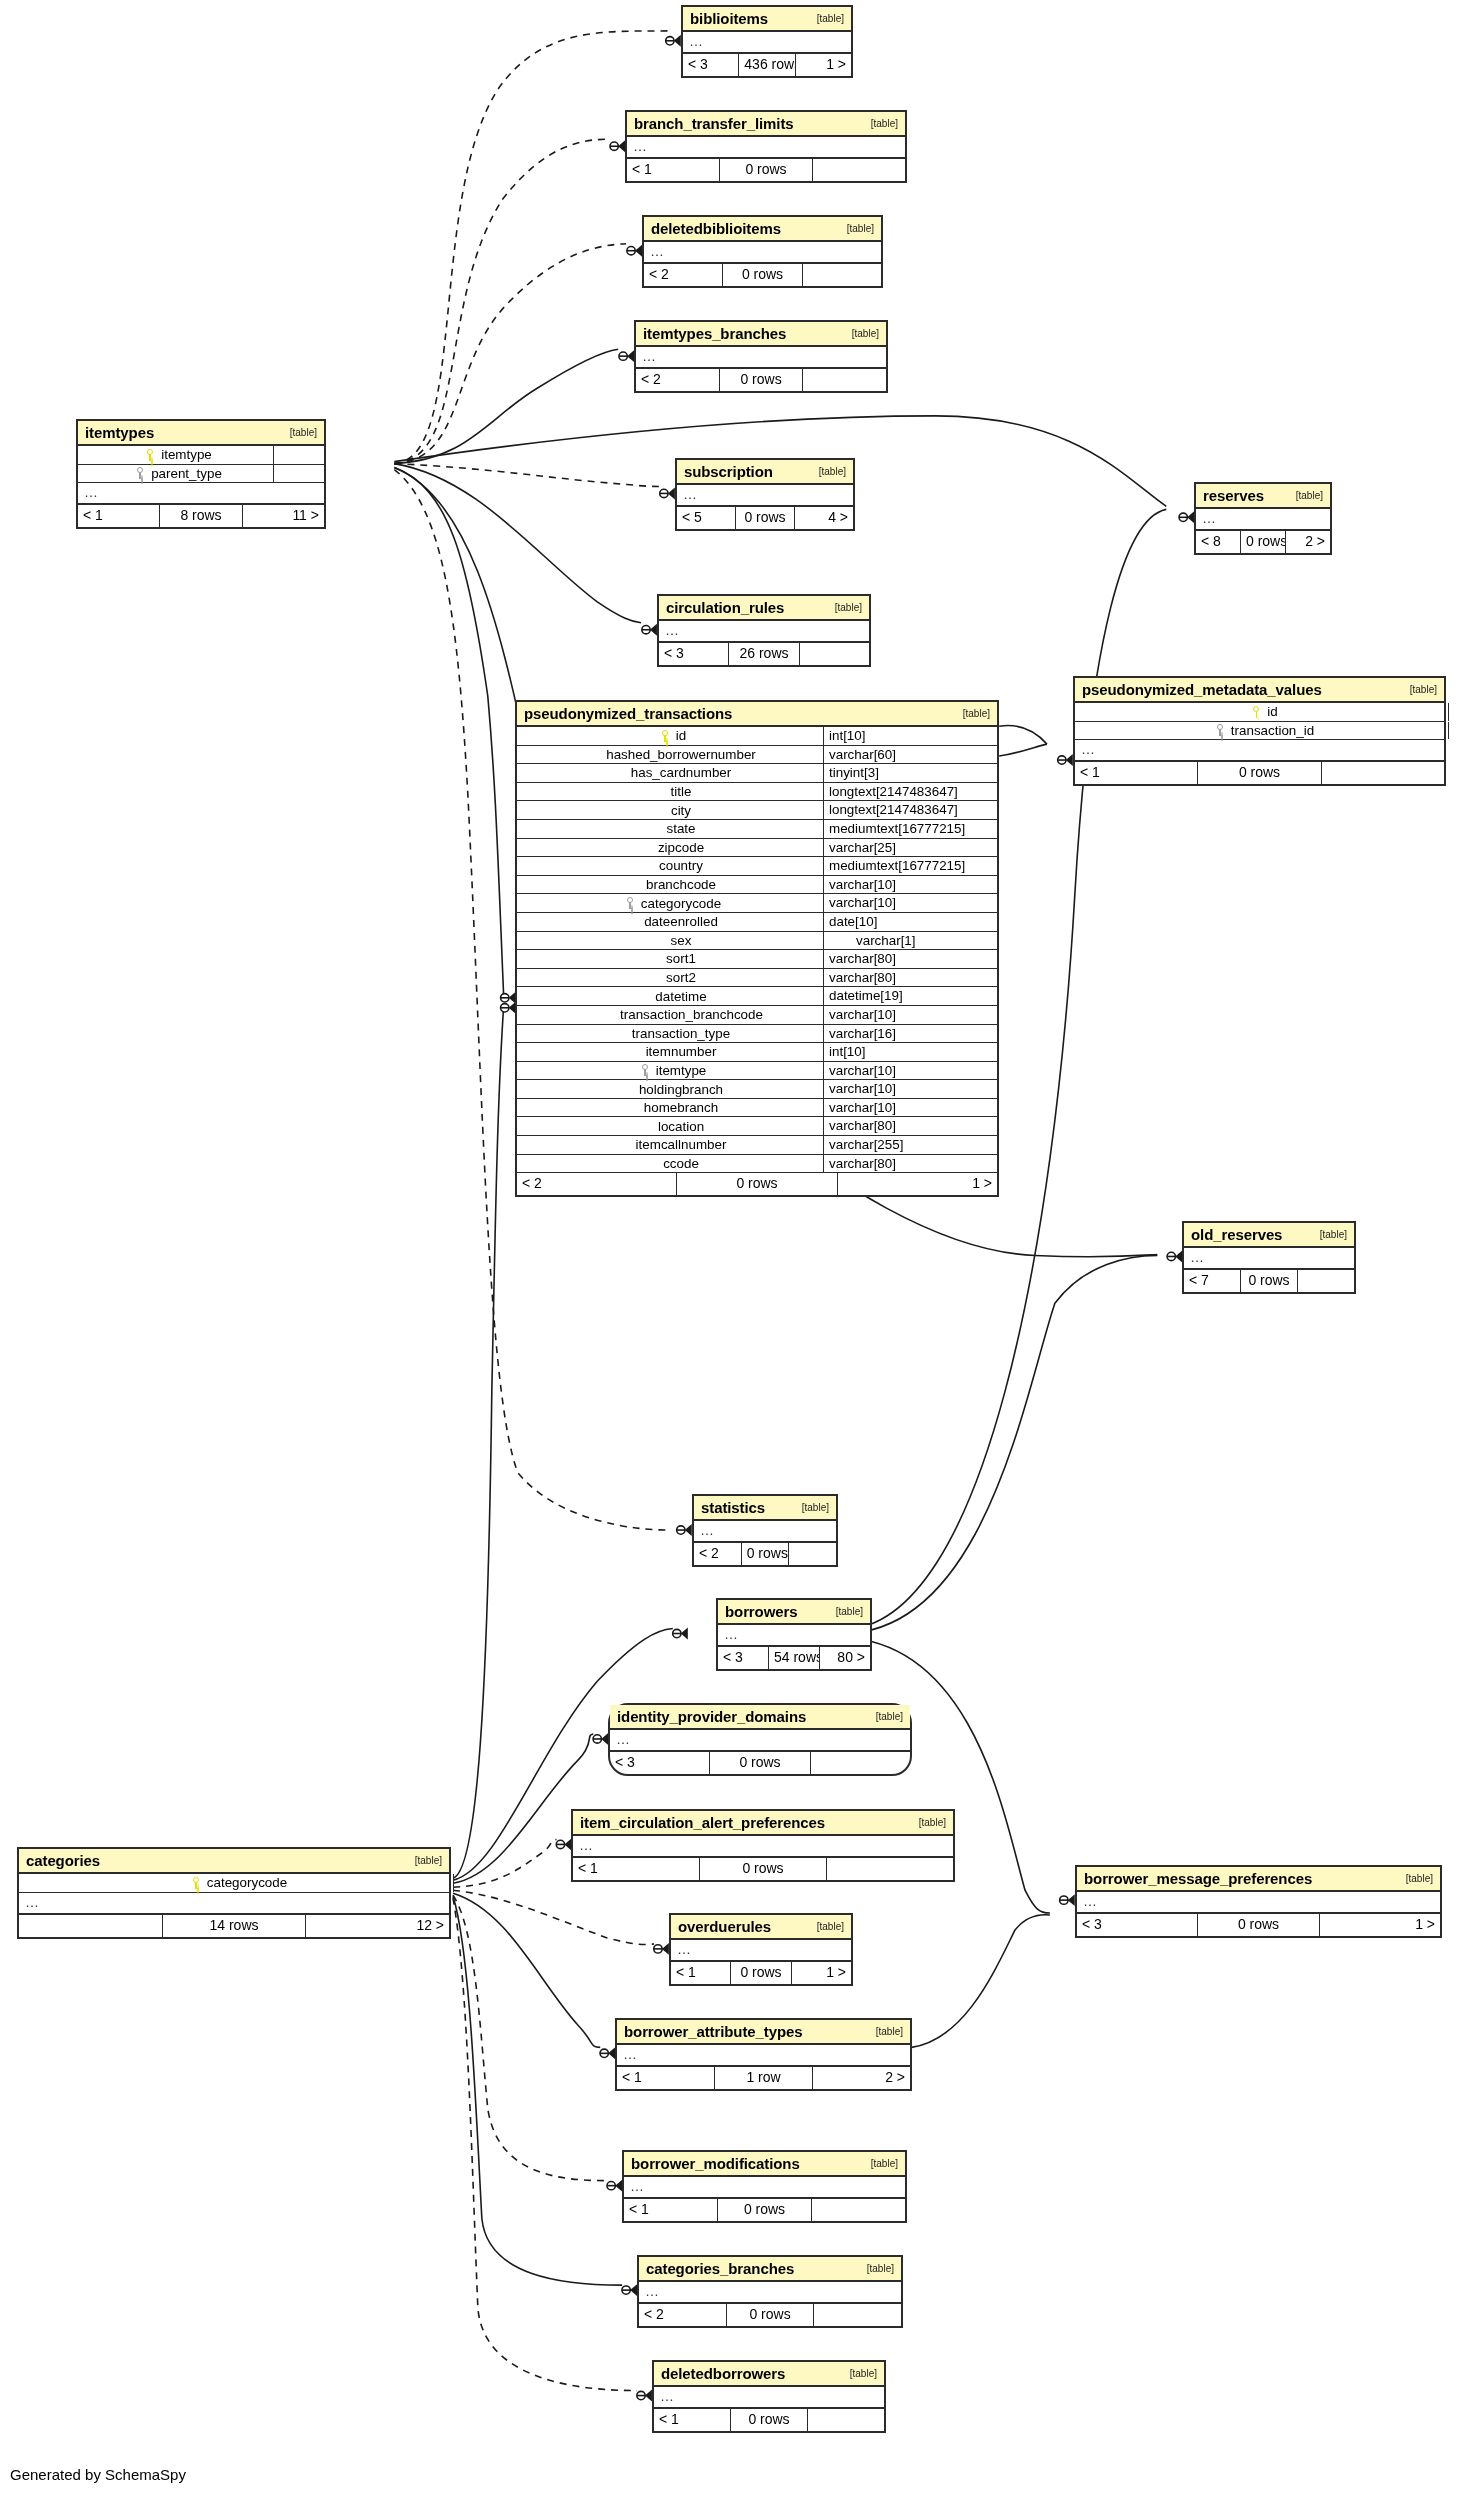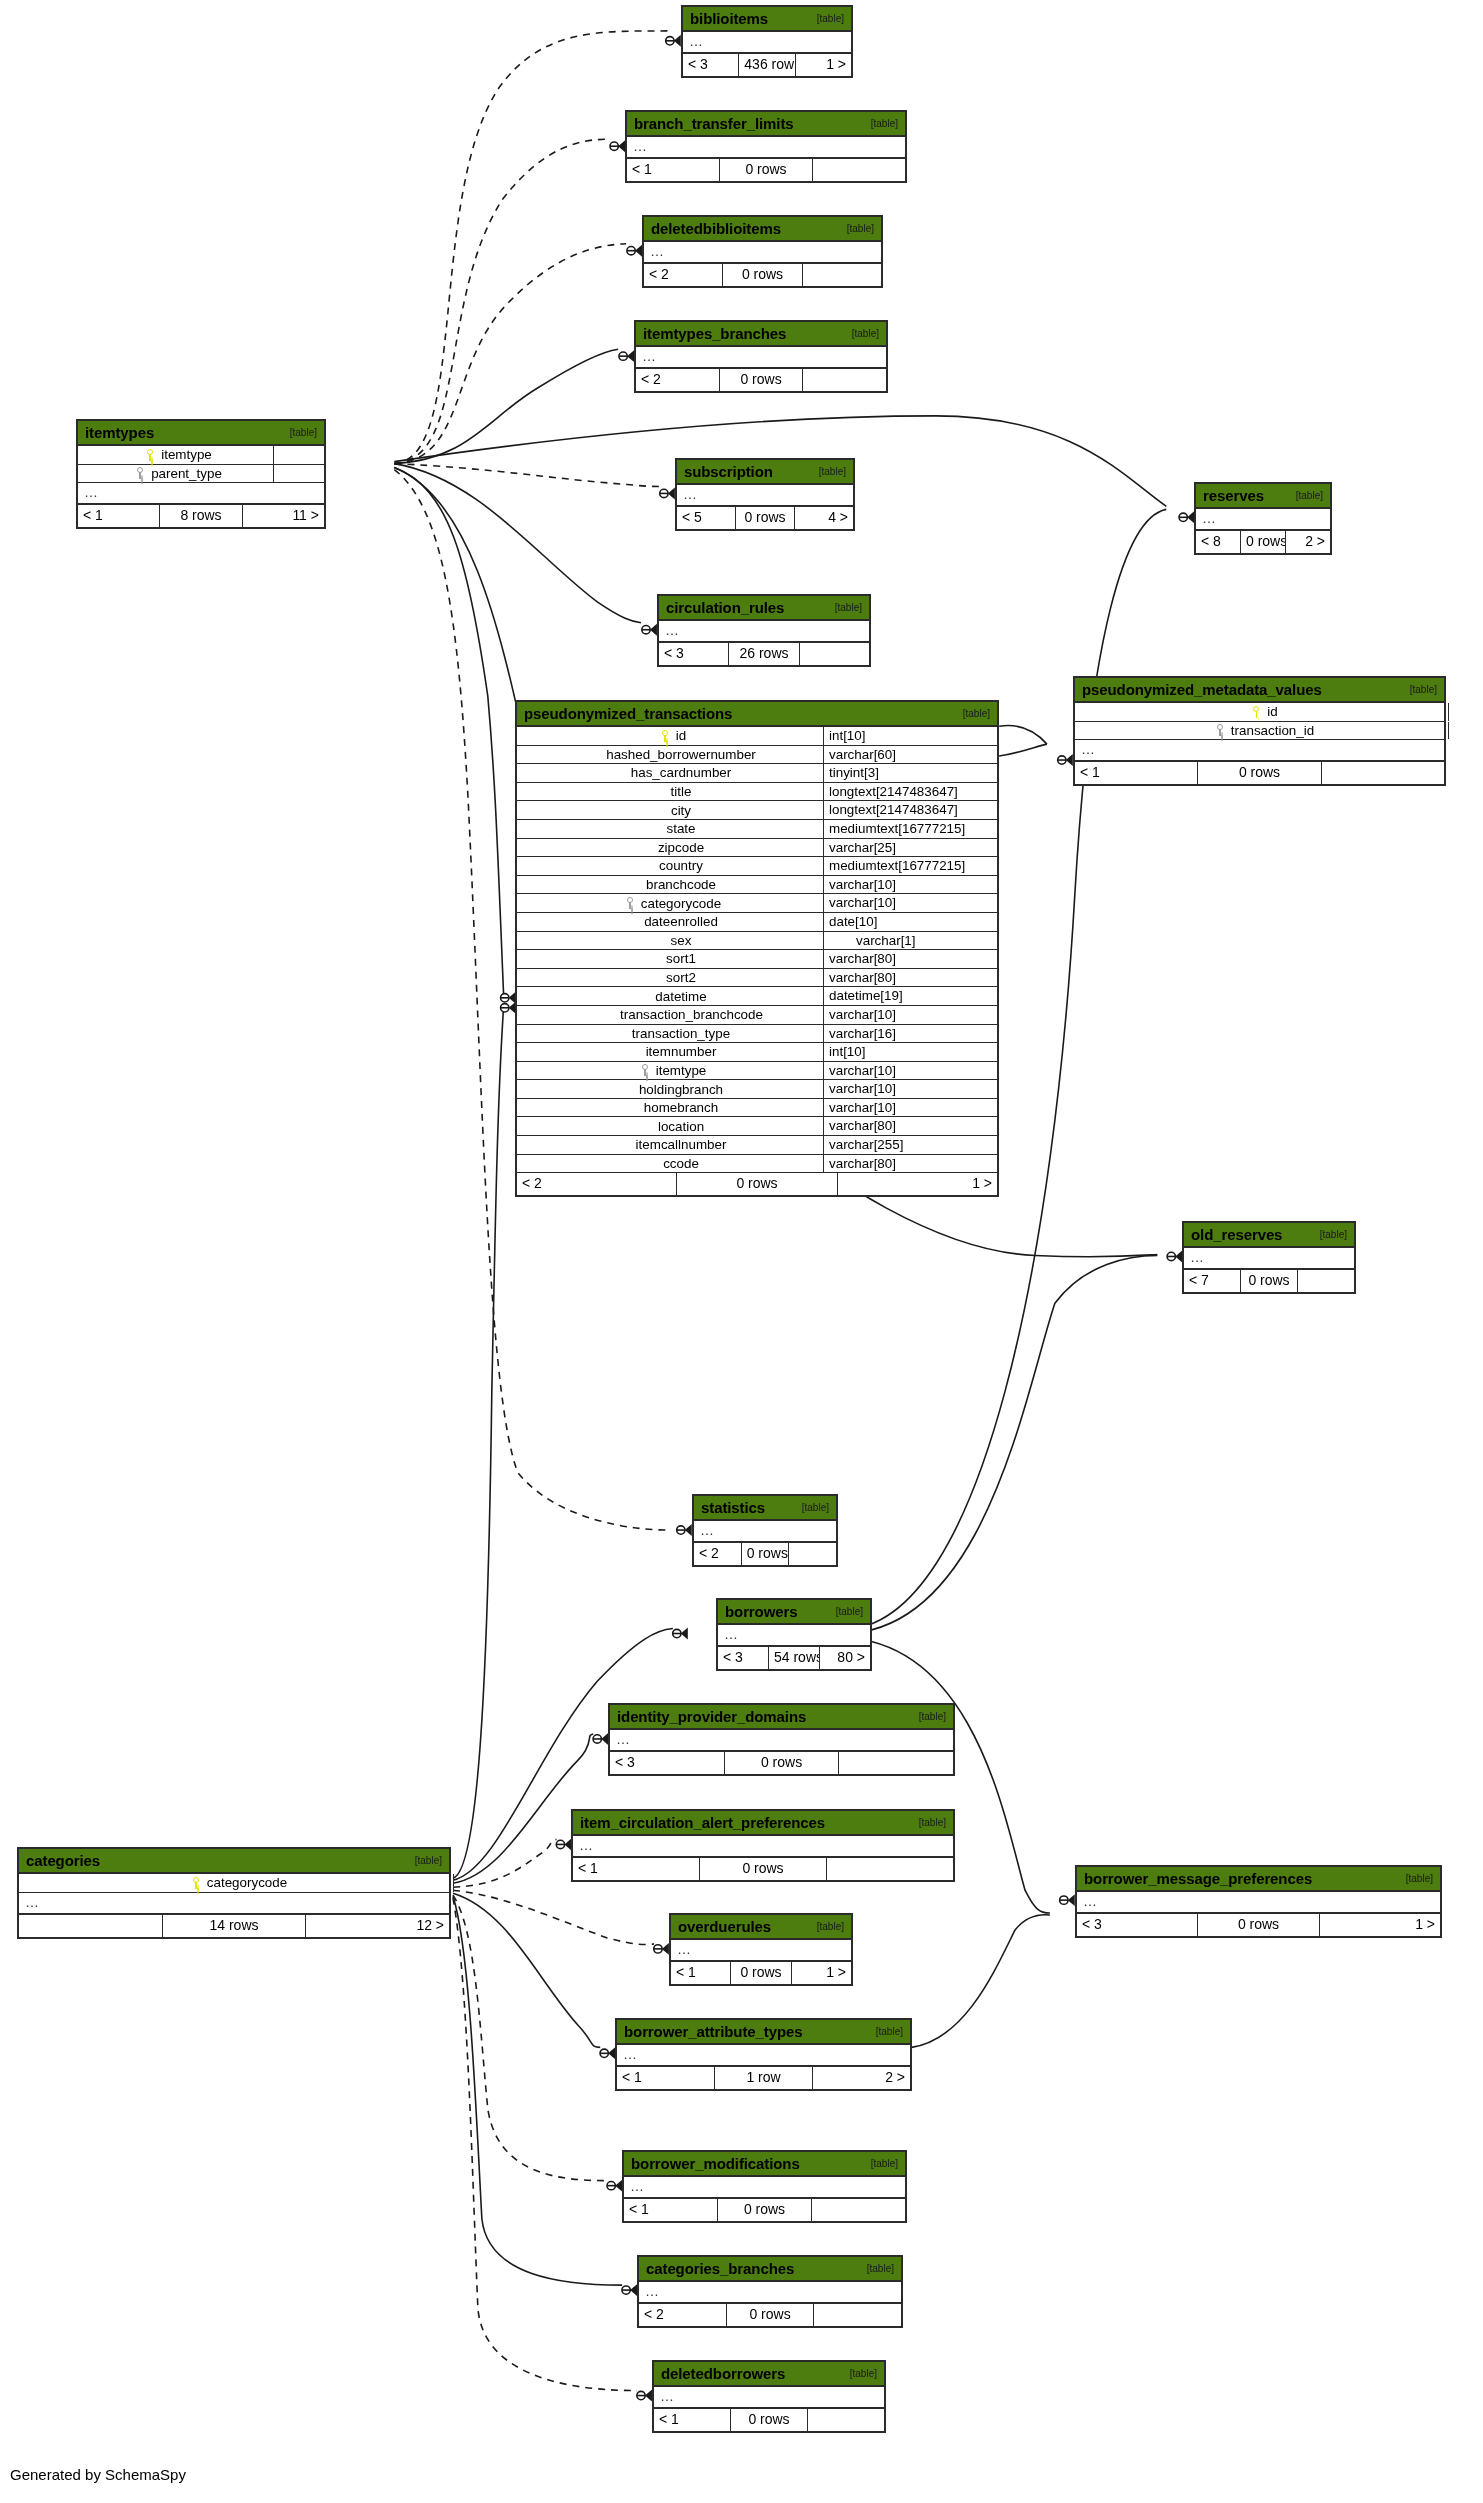--- a/index.html
+++ b/index.html
@@ -32,21 +32,21 @@
     position: absolute;
     border: 2px solid #2b2b2b;
     background: #ffffff;
     box-sizing: border-box;
     font-size: 14.4px;
   }
   .tbl .thead {
     display: flex;
     align-items: center;
     justify-content: space-between;
-    background: #4d7c0f;
+    background: #fef9c3;
     border-bottom: 2px solid #2b2b2b;
     padding: 2px 7px 3px 7px;
     height: 25px;
     box-sizing: border-box;
   }
   .tbl .tname {
     font-weight: bold;
     font-size: 15px;
     letter-spacing: -0.1px;
     white-space: nowrap;
@@ -398,21 +398,21 @@
         <span class="tname">borrowers</span>
         <span class="ttag">[table]</span>
       </div>
       <div class="ellipsis">…</div>
       <div class="tfoot">
         <div class="cell c-left">&lt; 3</div>
         <div class="cell c-center">54 rows</div>
         <div class="cell c-right">80 &gt;</div>
       </div>
     </div>
-    <div class="tbl" style="left: 608px; top: 1703px; width: 347px;">
+    <div class="tbl" style="left: 608px; top: 1703px; width: 304px; border-radius: 20px;">
       <div class="thead">
         <span class="tname">identity_provider_domains</span>
         <span class="ttag">[table]</span>
       </div>
       <div class="ellipsis">…</div>
       <div class="tfoot">
         <div class="cell c-left">&lt; 3</div>
         <div class="cell c-center">0 rows</div>
         <div class="cell c-right"></div>
       </div>

